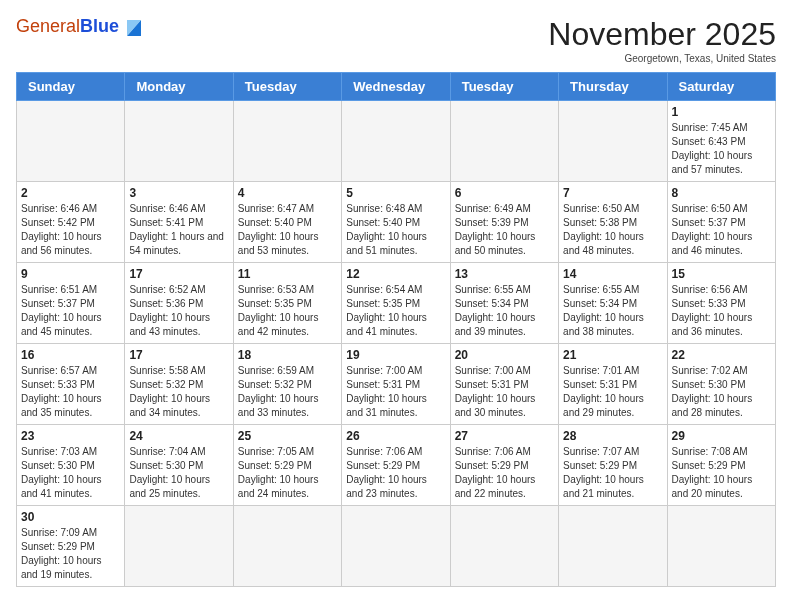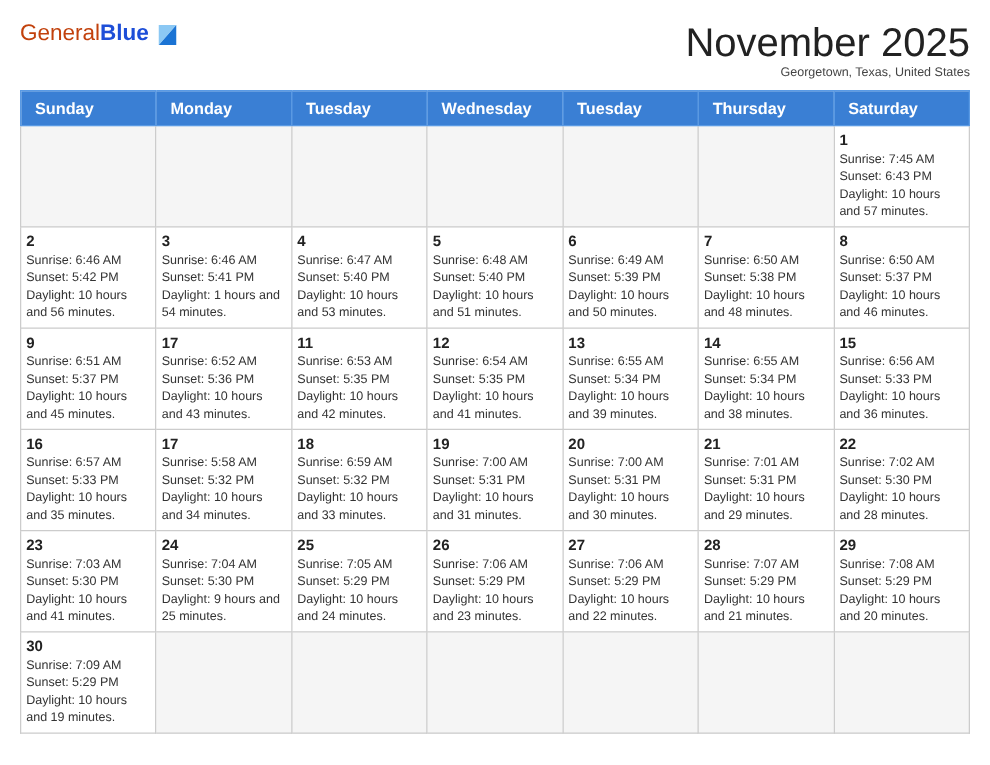--- a/index.html
+++ b/index.html
@@ -311,21 +311,21 @@
             <div>Sunrise: 7:03 AM</div>
             <div>Sunset: 5:30 PM</div>
             <div>Daylight: 10 hours and 41 minutes.</div>
           </div>
         </td>
         <td>
           <span class="day-number">24</span>
           <div class="day-info">
             <div>Sunrise: 7:04 AM</div>
             <div>Sunset: 5:30 PM</div>
-            <div>Daylight: 9 hours and 25 minutes.</div>
+            <div>Daylight: 10 hours and 25 minutes.</div>
           </div>
         </td>
         <td>
           <span class="day-number">25</span>
           <div class="day-info">
             <div>Sunrise: 7:05 AM</div>
             <div>Sunset: 5:29 PM</div>
             <div>Daylight: 10 hours and 24 minutes.</div>
           </div>
         </td>

